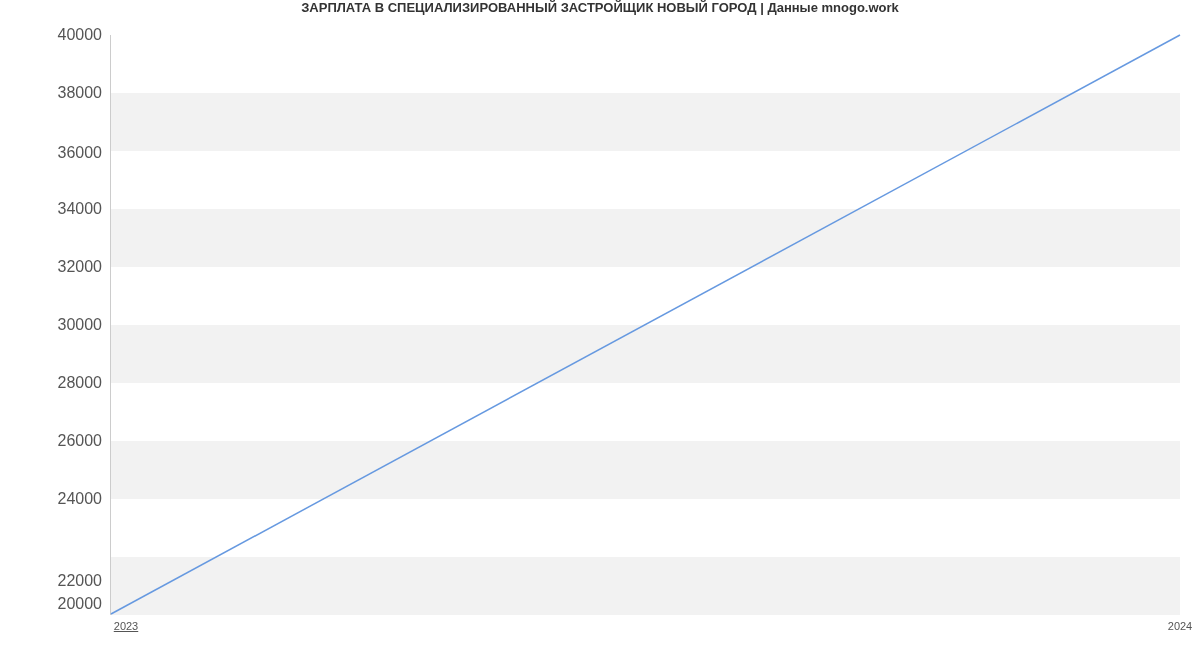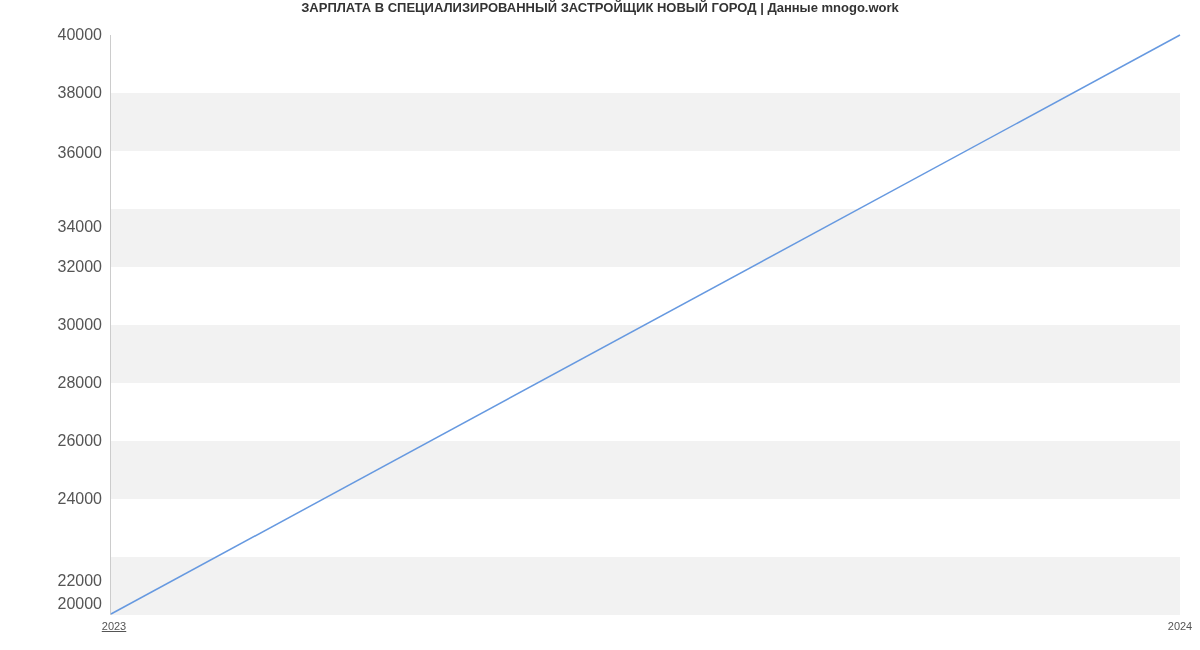--- a/index.html
+++ b/index.html
@@ -32,22 +32,22 @@
     </svg>
   </div>
   <div id="yticks">
       <div class="y-tick" style="top: 546px; margin-top: 23px;">20000</div>
       <div class="y-tick" style="top: 522px; margin-top: 24px;">22000</div>
       <div class="y-tick" style="top: 464px;">24000</div>
       <div class="y-tick" style="top: 406px;">26000</div>
       <div class="y-tick" style="top: 348px;">28000</div>
       <div class="y-tick" style="top: 290px;">30000</div>
       <div class="y-tick" style="top: 232px;">32000</div>
-      <div class="y-tick" style="top: 192px;">34000</div>
+      <div class="y-tick" style="top: 174px;">34000</div>
       <div class="y-tick" style="top: 118px;">36000</div>
       <div class="y-tick" style="top: 58px;">38000</div>
       <div class="y-tick" style="top: 0px;">40000</div>
     </div>
   <div id="xticks">
-      <div class="x-tick" style="left: 4px; text-decoration: underline;">2023</div>
+      <div class="x-tick" style="left: 16px; text-decoration: underline;">2023</div>
       <div class="x-tick" style="left: 1070px;">2024</div>
     </div>
 </div>
 
 </body></html>

